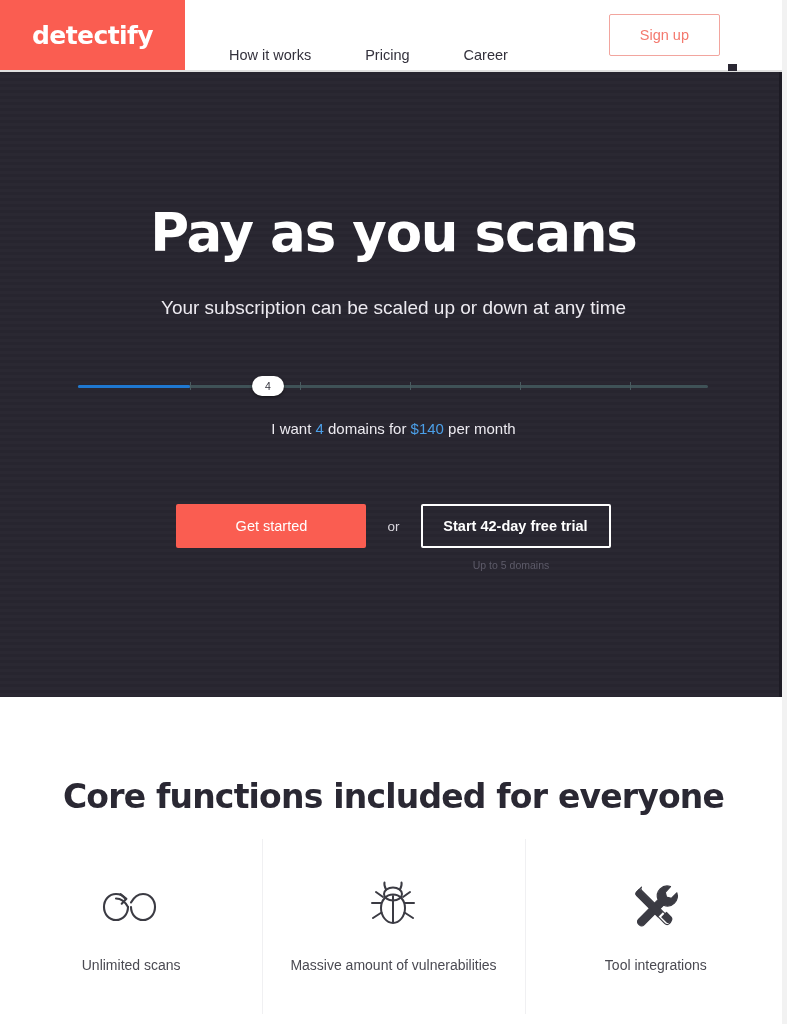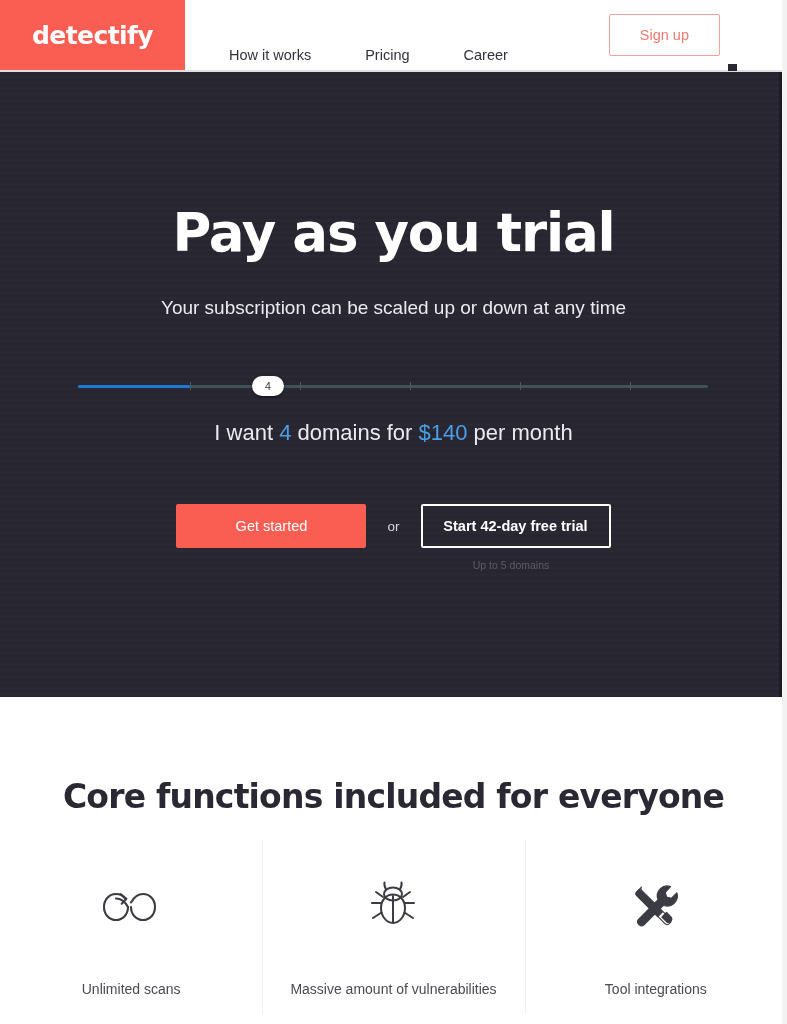--- a/index.html
+++ b/index.html
@@ -187,21 +187,21 @@
     color: #30303a;
     font-size: 10.5px;
   }
 
   .price-line {
     position: absolute;
     top: 348px;
     width: 787px;
     text-align: center;
     color: #eceaf0;
-    font-size: 22px;
+    font-size: 15px;
   }
   .price-accent { color: #4b9fe8; }
 
   
   .cta-row {
     position: absolute;
     top: 432px;
     left: 0;
     width: 787px;
     display: flex;
@@ -273,21 +273,20 @@
     display: flex;
   }
   .feature-col {
     flex: 1 1 0;
     display: flex;
     flex-direction: column;
     align-items: center;
     position: relative;
     padding-top: 22px;
     min-height: 140px;
-    gap: 24px;
   }
   .feature-col + .feature-col::before {
     content: "";
     position: absolute;
     left: 0;
     top: -18px;
     width: 1px;
     height: 175px;
     background: #f0f0f2;
   }
@@ -340,21 +339,21 @@
     <div class="nav-right">
       <button class="signup-btn">Sign up</button>
     </div>
   </div>
   <div class="nav-shadow"></div>
   <div class="nav-artifact"></div>
 
   <div class="hero">
     <div class="hero-inner">
 
-      <div class="hero-title">Pay as you trial</div>
+      <div class="hero-title">Pay as you scans</div>
       <div class="hero-sub">Your subscription can be scaled up or down at any time</div>
 
       <div class="slider-wrap">
         <div class="slider-track"></div>
         <div class="slider-fill"></div>
         <div class="slider-tick" style="left:112px;"></div>
         <div class="slider-tick" style="left:222px;"></div>
         <div class="slider-tick" style="left:332px;"></div>
         <div class="slider-tick" style="left:442px;"></div>
         <div class="slider-tick" style="left:552px;"></div>

